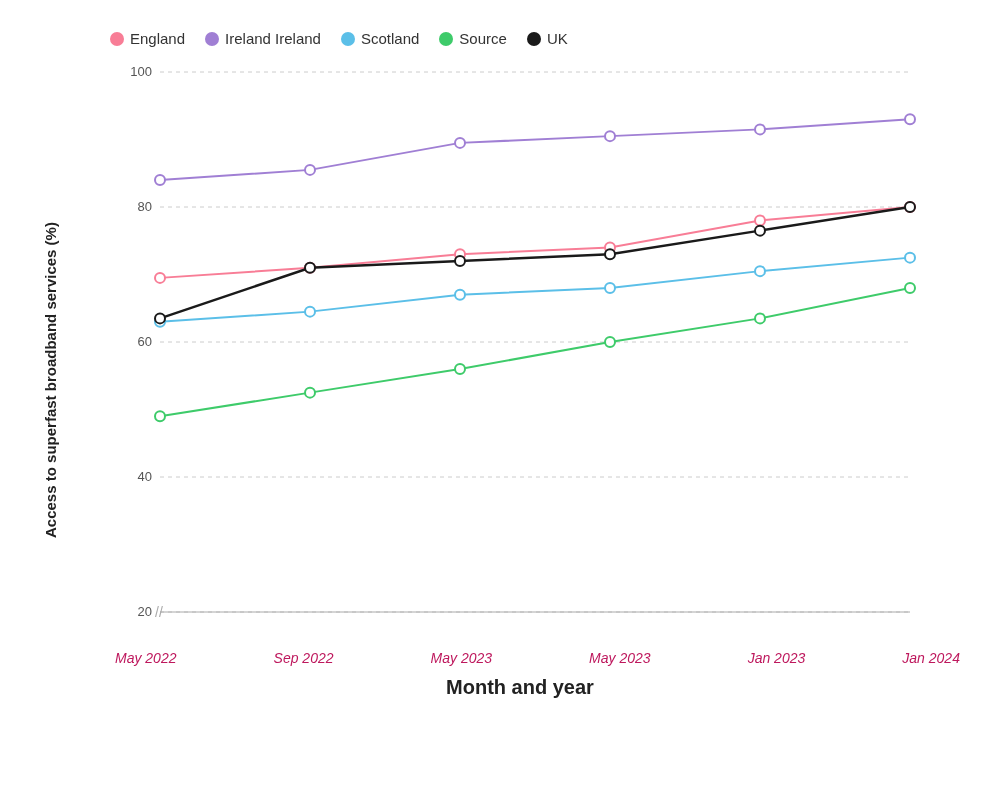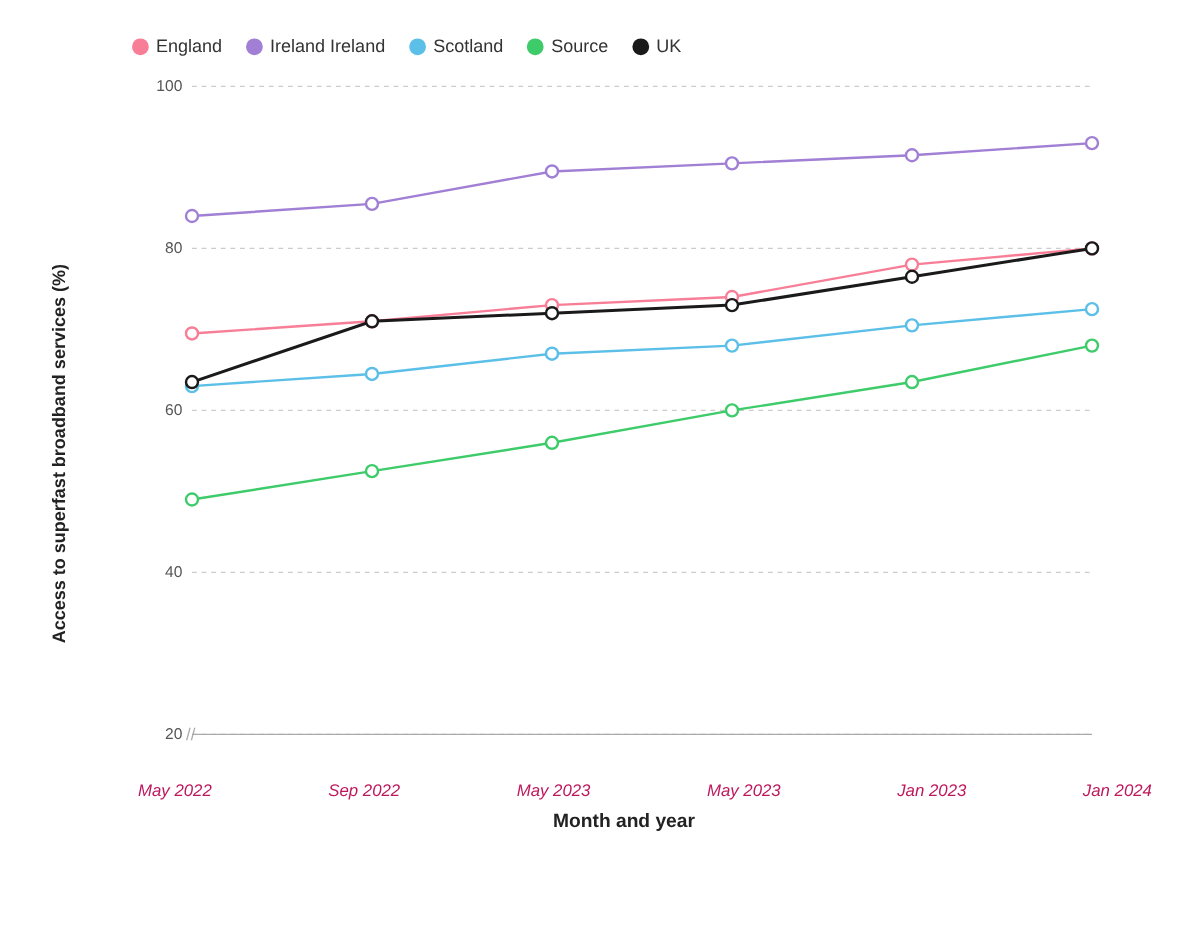--- a/index.html
+++ b/index.html
@@ -78,21 +78,21 @@
       margin-right: 10px;
     }
     .x-axis-label {
       font-size: 14px;
       color: #be185d;
       text-align: right;
       font-style: italic;
     }
     .x-axis-title {
       text-align: center;
-      font-size: 16px;
+      font-size: 20px;
       font-weight: bold;
       color: #222;
       margin-top: 10px;
     }
     .source-text {
       font-size: 13px;
       color: #888;
       margin-top: 10px;
       padding-left: 80px;
     }

